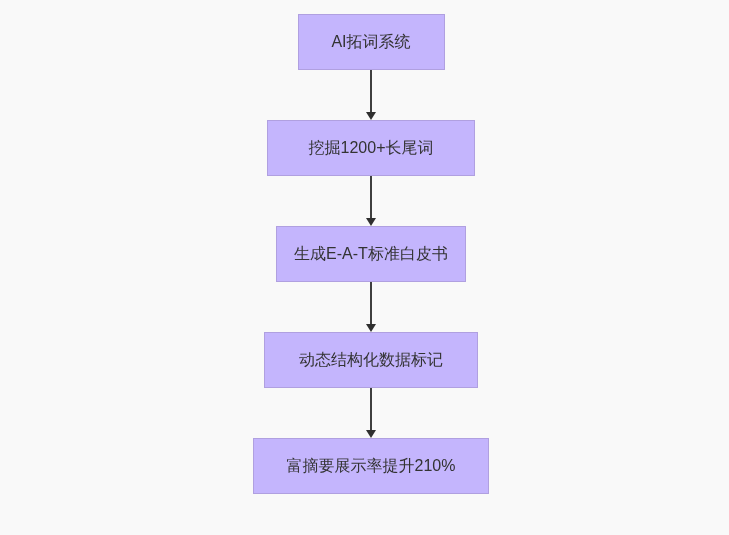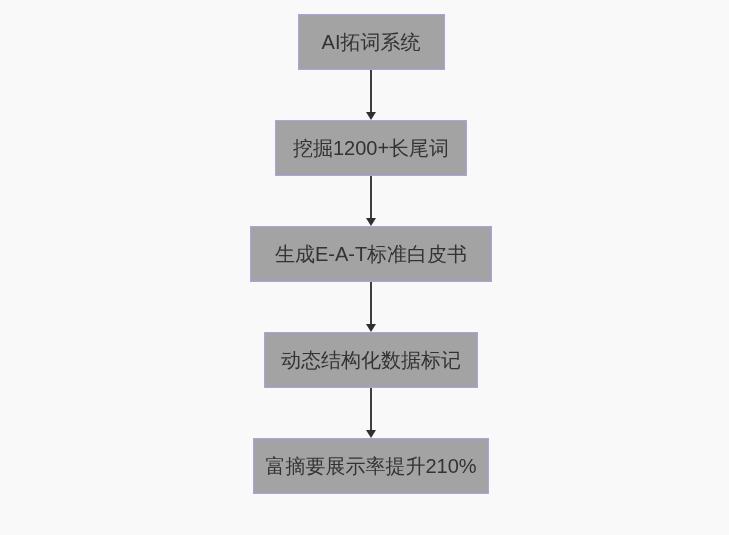--- a/index.html
+++ b/index.html
@@ -22,30 +22,30 @@
     display: flex;
     flex-direction: column;
     align-items: center;
   }
   .node {
     box-sizing: border-box;
     height: 56px;
     display: flex;
     align-items: center;
     justify-content: center;
-    background: #a3a3a3;
+    background: #c4b5fd;
     border: 1.5px solid #b0a0e0;
     color: #333333;
-    font-size: 20px;
+    font-size: 16px;
     line-height: 1;
     white-space: nowrap;
   }
   .n1 { width: 147px; }
-  .n2 { width: 192px; }
-  .n3 { width: 242px; }
+  .n2 { width: 208px; }
+  .n3 { width: 190px; }
   .n4 { width: 214px; }
   .n5 { width: 236px; text-align: right; }
   .edge {
     position: relative;
     width: 14px;
     height: 50px;
   }
   .edge .line {
     position: absolute;
     left: 50%;

